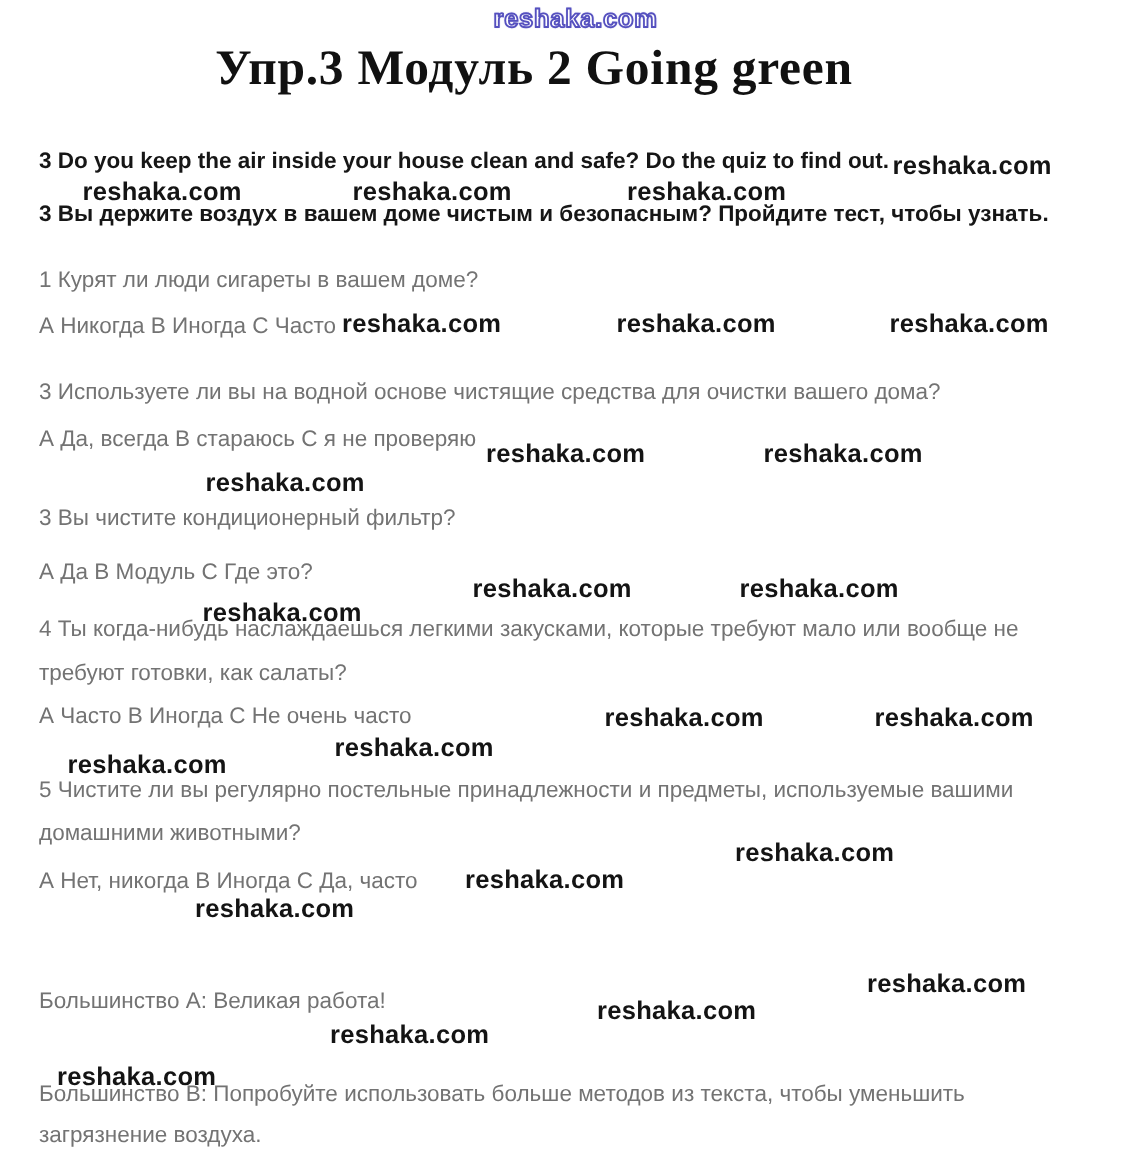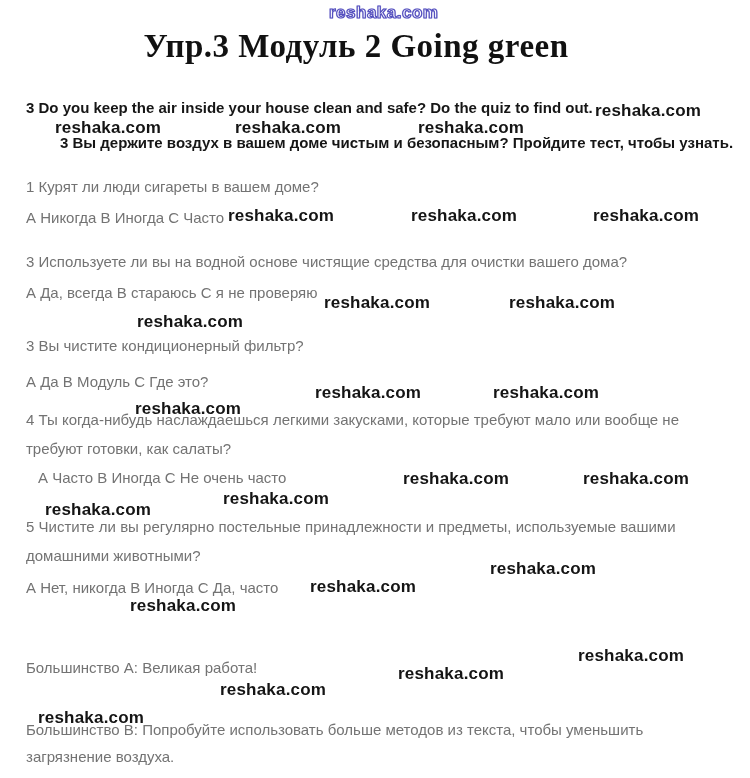--- a/index.html
+++ b/index.html
@@ -65,33 +65,33 @@
 </head>
 <body>
 
 <div class="page">
 
   <span class="wm-logo">reshaka.com</span>
 
   <div class="title">Упр.3 Модуль 2 Going green</div>
 
   <div class="line bold" style="top:99px;">3 Do you keep the air inside your house clean and safe? Do the quiz to find out.</div>
-  <div class="line bold" style="top:134px;margin-left:34px;">3 Вы держите воздух в вашем доме чистым и безопасным? Пройдите тест, чтобы узнать.</div>
+  <div class="line bold" style="top:134px;">3 Вы держите воздух в вашем доме чистым и безопасным? Пройдите тест, чтобы узнать.</div>
 
   <div class="line" style="top:178px;">1 Курят ли люди сигареты в вашем доме?</div>
   <div class="line" style="top:209px;">А Никогда В Иногда С Часто</div>
 
   <div class="line" style="top:253px;">3 Используете ли вы на водной основе чистящие средства для очистки вашего дома?</div>
   <div class="line" style="top:284px;">А Да, всегда В стараюсь С я не проверяю</div>
 
   <div class="line" style="top:337px;">3 Вы чистите кондиционерный фильтр?</div>
   <div class="line" style="top:373px;">А Да В Модуль С Где это?</div>
 
   <div class="line wrap2" style="top:405px;">4 Ты когда-нибудь наслаждаешься легкими закусками, которые требуют мало или вообще не требуют готовки, как салаты?</div>
-  <div class="line" style="top:469px;margin-left:12px;">А Часто В Иногда С Не очень часто</div>
+  <div class="line" style="top:469px;">А Часто В Иногда С Не очень часто</div>
 
   <div class="line wrap2" style="top:512px;">5 Чистите ли вы регулярно постельные принадлежности и предметы, используемые вашими домашними животными?</div>
   <div class="line" style="top:579px;">А Нет, никогда В Иногда С Да, часто</div>
 
   <div class="line" style="top:659px;">Большинство А: Великая работа!</div>
   <div class="line wrap2b" style="top:700px;margin-top:16px;">Большинство В: Попробуйте использовать больше методов из текста, чтобы уменьшить загрязнение воздуха.</div>
 
   <span class="wm" style="left:595px;top:101px;">reshaka.com</span>
   <span class="wm" style="left:55px;top:118px;">reshaka.com</span>
   <span class="wm" style="left:235px;top:118px;">reshaka.com</span>

